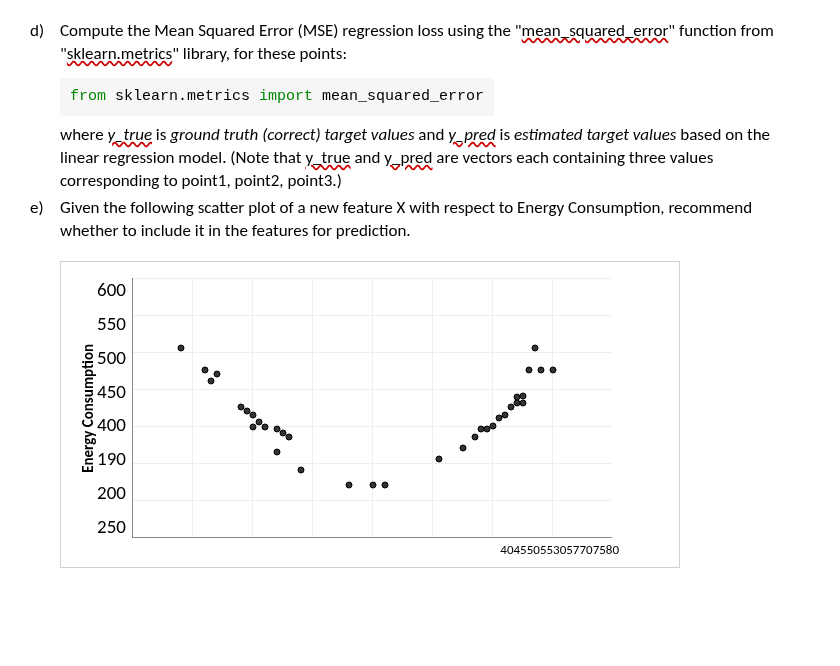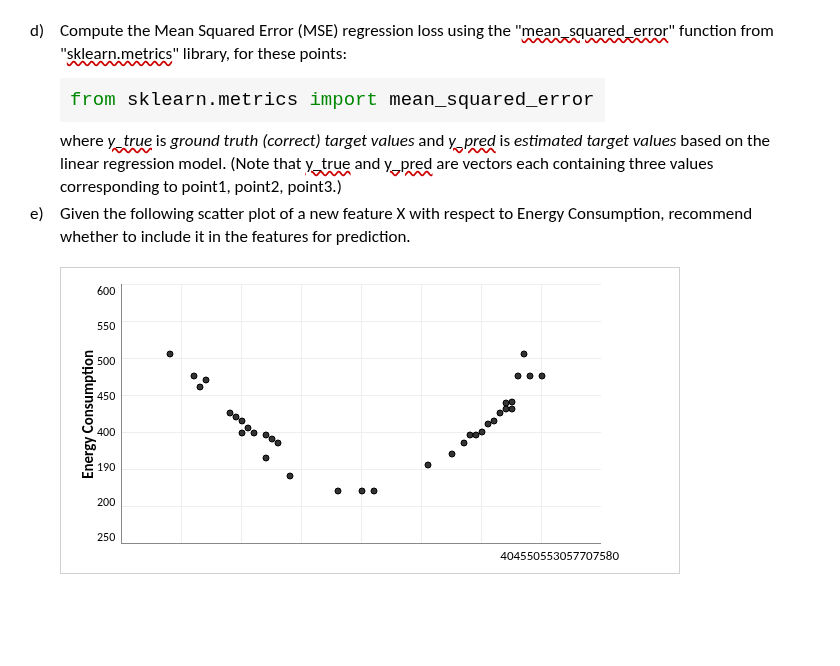--- a/index.html
+++ b/index.html
@@ -20,21 +20,21 @@
     text-decoration-style: wavy;
     text-decoration-color: #c00;
   }
   .underline { }
   .italic { font-style: italic; }
   .code-box {
     margin: 8px 0 8px 30px;
     padding: 8px 10px;
     background: #f6f6f6;
     font-family: "Consolas", "Courier New", monospace;
-    font-size: 19px;
+    font-size: 15px;
     line-height: 1.5;
     display: inline-block;
   }
   .kw-from { color: #008800; }
   .kw-import { color: #008800; }
   .kw-print { color: #008000; }
   .nm-paren { color: #000; }
   .continuation { margin-left: 30px; line-height: 1.35; margin-bottom: 4px; }
   .chart-wrap {
     margin: 18px 0 0 30px;
@@ -51,21 +51,21 @@
     font-size: 15px;
     text-align: center;
     padding-right: 6px;
     align-self: center;
   }
   .yaxis {
     display: flex;
     flex-direction: column;
     justify-content: space-between;
     align-items: center;
-    font-size: 12px;
+    font-size: 19px;
     padding-right: 6px;
     height: 260px;
   }
   .plot-box {
     position: relative;
     width: 480px;
     height: 260px;
     border-left: 1px solid #888;
     border-bottom: 1px solid #888;
     background:

